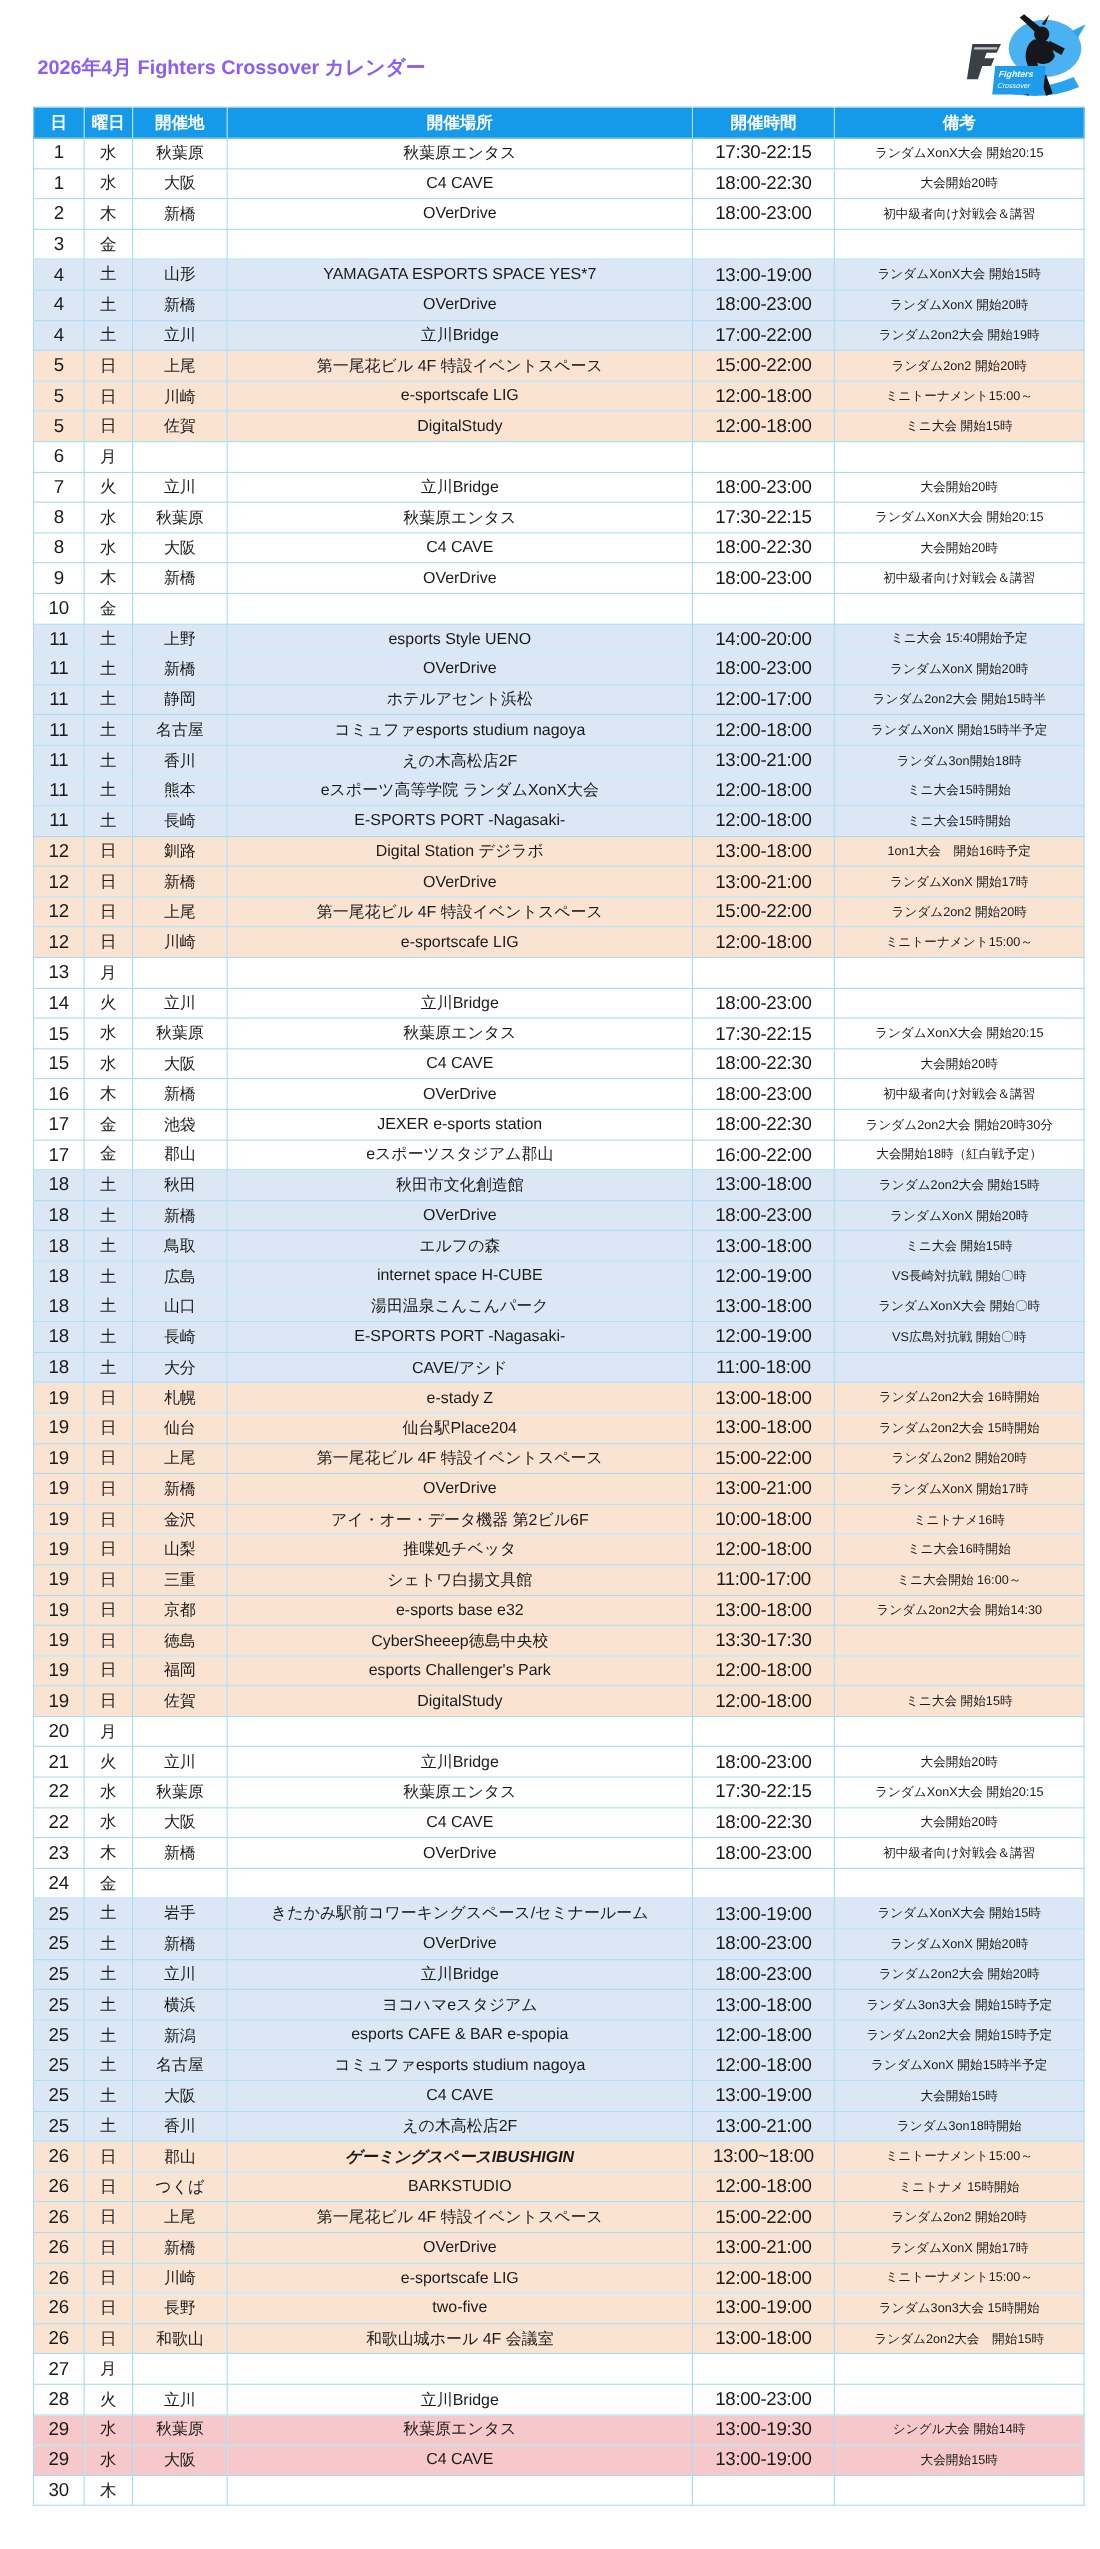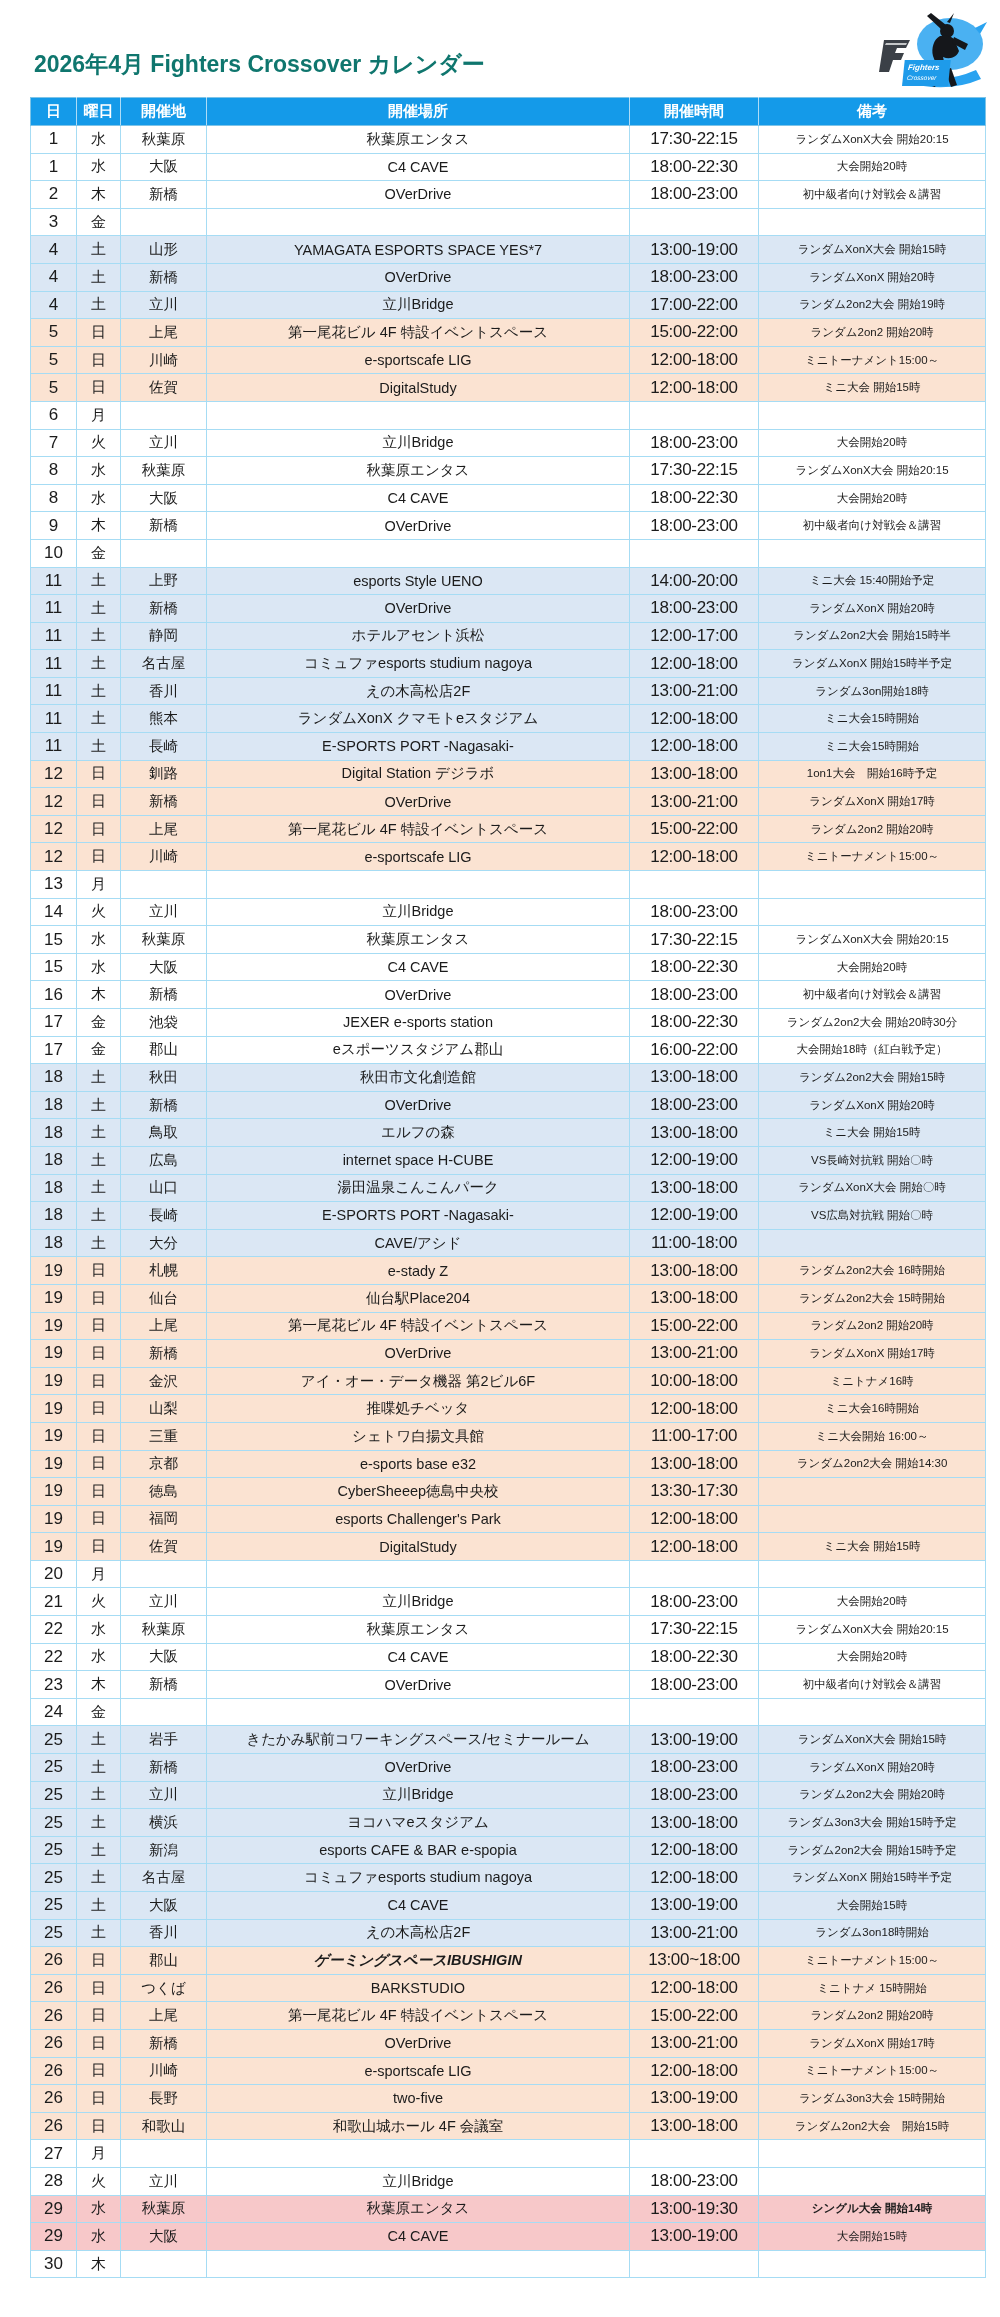--- a/index.html
+++ b/index.html
@@ -1,40 +1,40 @@
 <!DOCTYPE html>
 <html lang="ja" style="--header_bg: #149ae9; --saturday_bg: #dbe7f4; --sunday_bg: #fbe3d2; --special_bg: #f7c8c9; --border: #a6dcf4; --red_text: #ff0000;"><head>
 <meta charset="utf-8">
 <style>
   html,body{margin:0;padding:0;background:#fff;}
   body{width:1000px;height:2317px;font-family:"Liberation Sans","DejaVu Sans",sans-serif;}
   .page{position:relative;width:1000px;height:2317px;overflow:hidden;background:#fff;}
-  .page-title{position:absolute;left:34px;top:50px;margin:0;font-size:23px;line-height:1.3;
-    font-weight:bold;color:#0f766e;white-space:nowrap;}
+  .page-title{position:absolute;left:34px;top:50px;margin:0;font-size:18px;line-height:1.3;
+    font-weight:bold;color:#8b5cf6;white-space:nowrap;}
   .logo{position:absolute;top:10px;right:10px;width:140px;height:86px;}
   table.cal{position:absolute;left:30px;top:97px;width:955px;border-collapse:collapse;
     table-layout:fixed;border:1px solid var(--border,#8ecdec);}
   table.cal th{background:var(--header_bg,#149ae9);color:#fff;font-size:15px;font-weight:bold;
     height:27px;border:1px solid #7ec4e8;border-right:1px solid rgba(255,255,255,.65);
     padding:0;text-align:center;}
   table.cal th:last-child{border-right:1px solid #7ec4e8;margin-left:16px;}
   table.cal td{border:1px solid var(--border,#a6dcf4);height:26.6px;padding:0 2px;
     text-align:center;vertical-align:middle;color:#1b1b1b;overflow:hidden;white-space:nowrap;}
   .bg-w  td{background:#ffffff;}
   .bg-sat td{background:var(--saturday_bg,#dbe7f4);}
   .bg-sun td{background:var(--sunday_bg,#fbe3d2);}
   .bg-sp td{background:var(--special_bg,#f7c8c9);margin-left:36px;}
   .c-day{font-size:17px;}
   .c-wd{font-size:15px;}
   .c-loc{font-size:14.5px;}
   .c-venue{font-size:14.5px;}
   .c-time{font-size:17px;letter-spacing:-0.3px;}
   .c-note{font-size:11.5px;}
   .red-vi{color:var(--red_text,#f00);font-weight:bold;font-style:italic;}
-  .red-b{color:var(--red_text,#f00);font-weight:bold;}
+  .red-b{color:var(--red_text,#f00);font-weight:normal;}
 </style>
 </head>
 <body>
 
 <div class="page">
 
   <h1 class="page-title">2026年4月 Fighters Crossover カレンダー</h1>
 
   <svg class="logo" viewBox="0 0 140 86">
     <g>
@@ -247,21 +247,21 @@
           <td class="c-wd">土</td>
           <td class="c-loc">香川</td>
           <td class="c-venue">えの木高松店2F</td>
           <td class="c-time">13:00-21:00</td>
           <td class="c-note">ランダム3on開始18時</td>
         </tr>
         <tr class="bg-sat">
           <td class="c-day">11</td>
           <td class="c-wd">土</td>
           <td class="c-loc">熊本</td>
-          <td class="c-venue">ランダムXonX クマモトeスタジアム</td>
+          <td class="c-venue">eスポーツ高等学院 ランダムXonX大会</td>
           <td class="c-time">12:00-18:00</td>
           <td class="c-note">ミニ大会15時開始</td>
         </tr>
         <tr class="bg-sat">
           <td class="c-day">11</td>
           <td class="c-wd">土</td>
           <td class="c-loc">長崎</td>
           <td class="c-venue">E-SPORTS PORT -Nagasaki-</td>
           <td class="c-time">12:00-18:00</td>
           <td class="c-note">ミニ大会15時開始</td>

